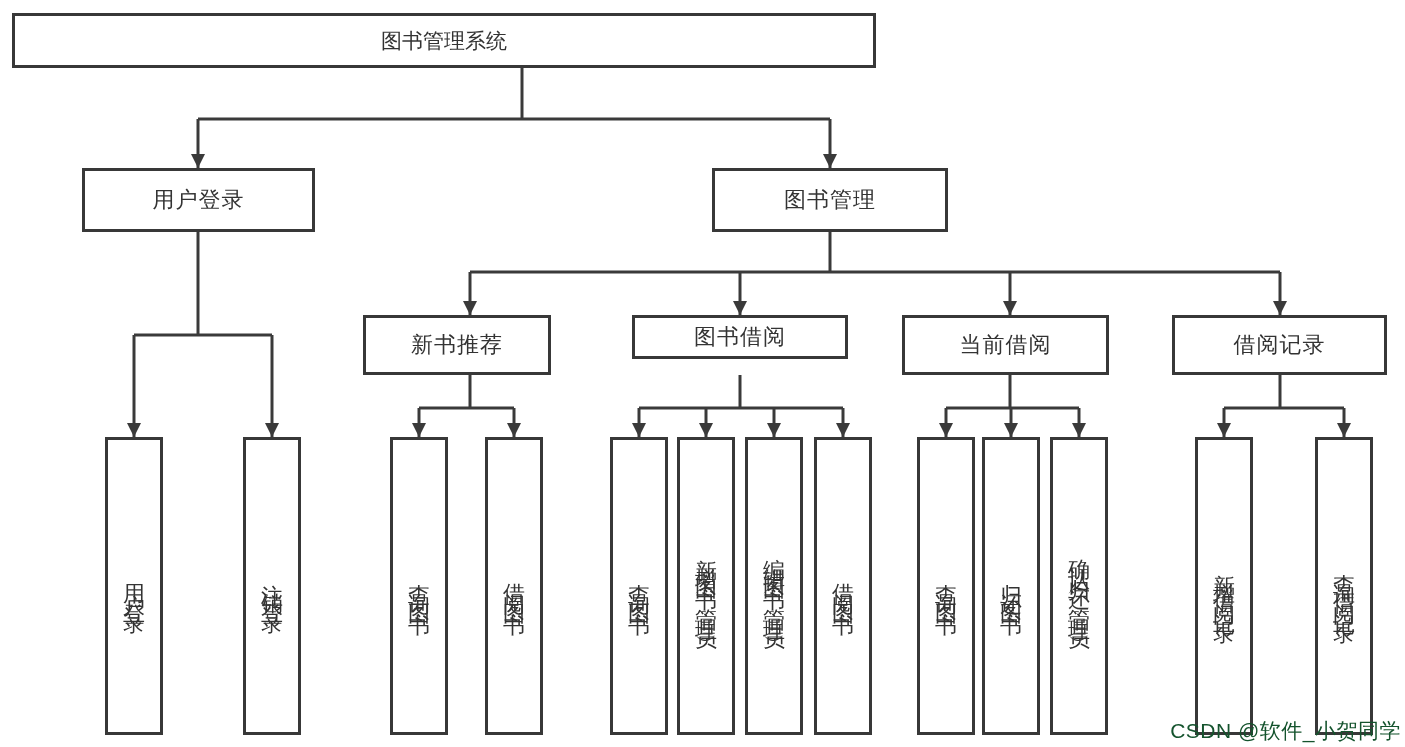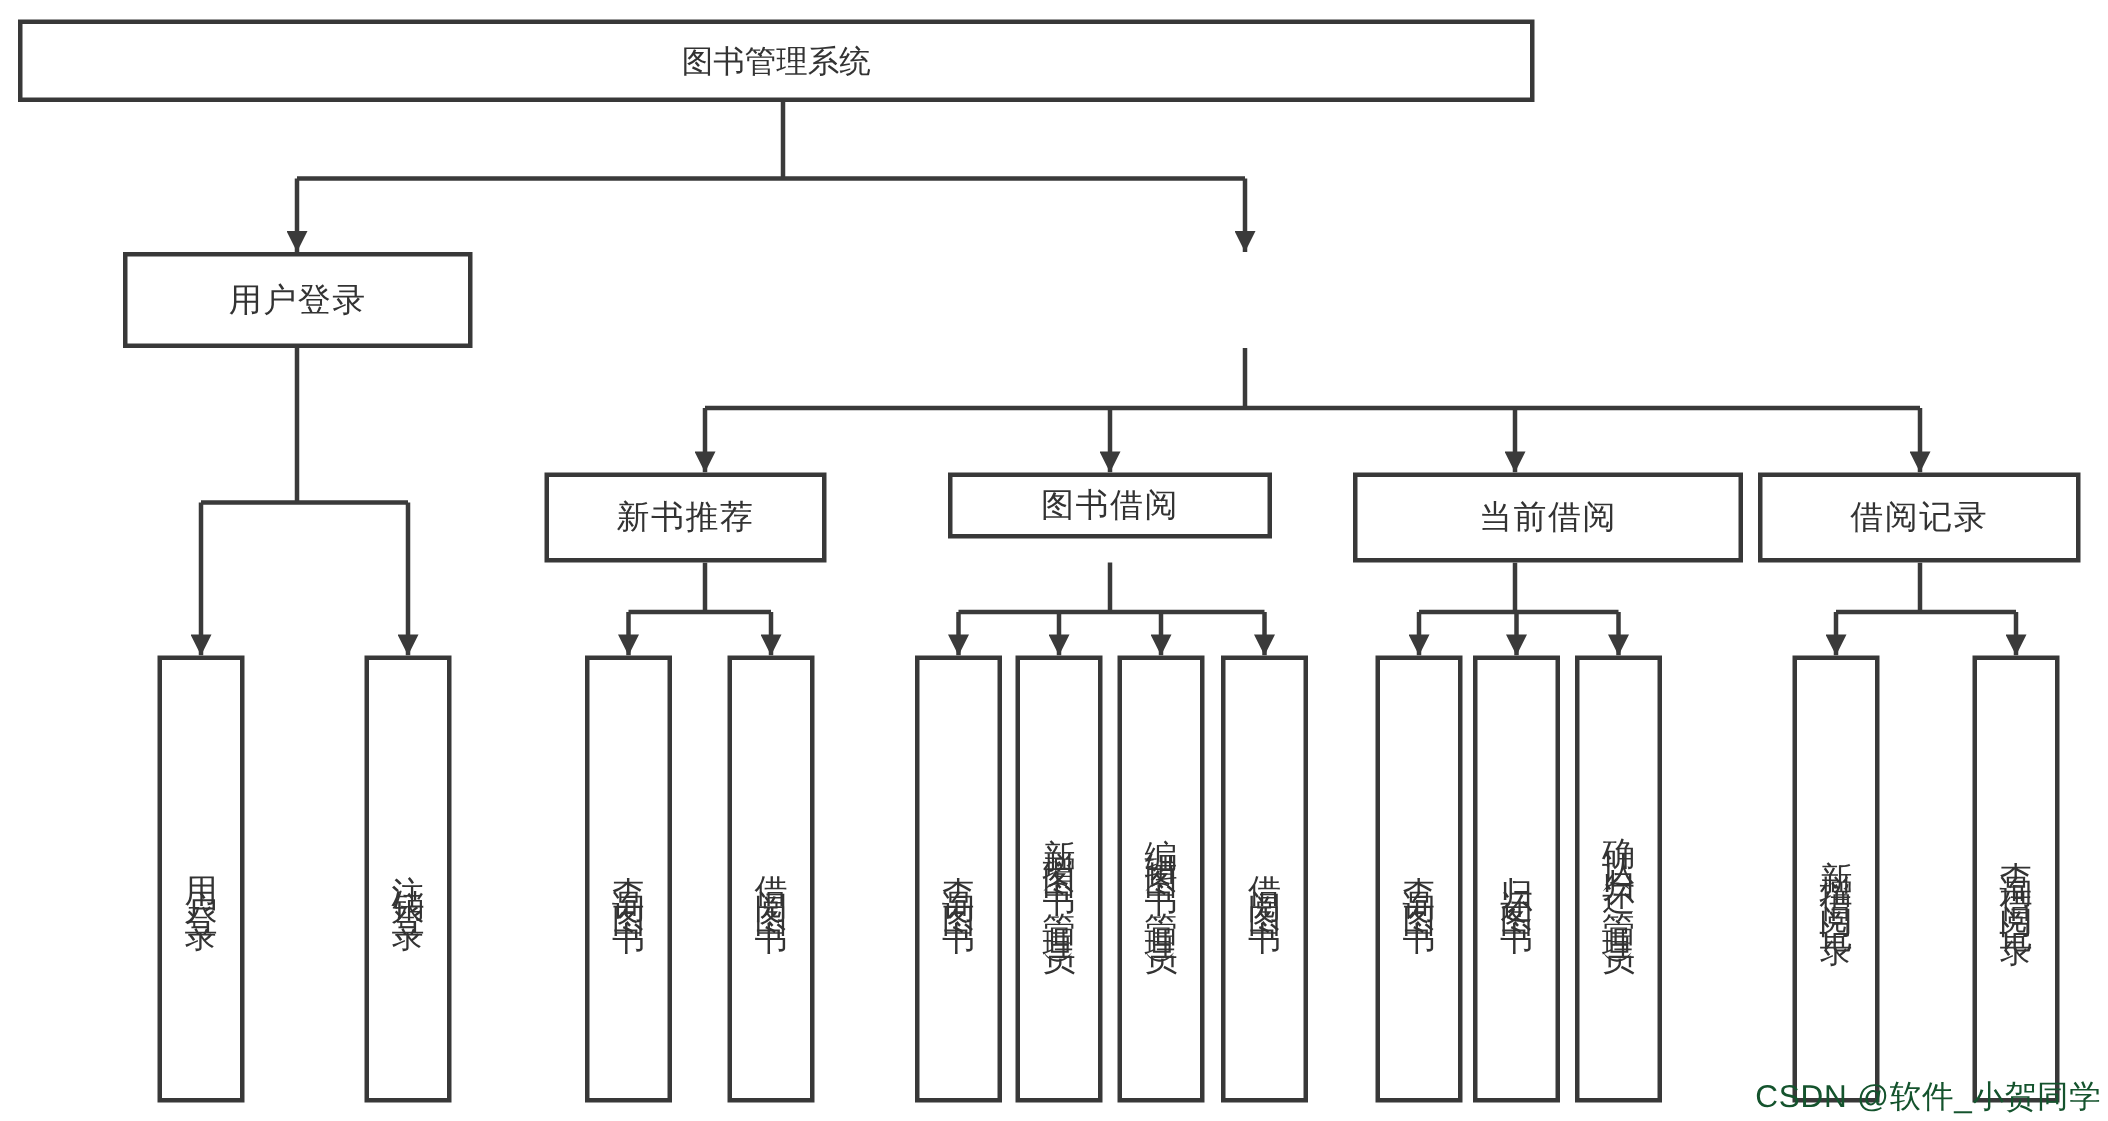--- a/index.html
+++ b/index.html
@@ -88,35 +88,38 @@
       <path d="M1011,408 V437" marker-end="url(#arw)"></path>
       <path d="M1079,408 V437" marker-end="url(#arw)"></path>
 
       <path d="M1280,375 V408"></path>
       <path d="M1224,408 H1344"></path>
       <path d="M1224,408 V437" marker-end="url(#arw)"></path>
       <path d="M1344,408 V437" marker-end="url(#arw)"></path>
     </g>
   </svg>
 
-  <div class="node root" style="left:12px;top:13px;width:1011px;height:55px;">
+  <div class="node root" style="left:12px;top:13px;width:864px;height:55px;">
     <span>图书管理系统</span>
   </div>
 
   <div class="node h" style="left:82px;top:168px;width:233px;height:64px;">
     <span>用户登录</span>
+  </div>
+  <div class="node h" style="left:712px;top:168px;width:236px;height:64px;">
+    <span>图书管理</span>
   </div>
 
   <div class="node h" style="left:363px;top:315px;width:188px;height:60px;">
     <span>新书推荐</span>
   </div>
   <div class="node h" style="left:632px;top:315px;width:216px;height:44px;">
     <span>图书借阅</span>
   </div>
-  <div class="node h" style="left:902px;top:315px;width:260px;height:60px;">
+  <div class="node h" style="left:902px;top:315px;width:207px;height:60px;">
     <span>当前借阅</span>
   </div>
   <div class="node h" style="left:1172px;top:315px;width:215px;height:60px;">
     <span>借阅记录</span>
   </div>
 
   <div class="node leaf" style="left:105px;">
     <span class="vtext">用户登录</span>
   </div>
   <div class="node leaf" style="left:243px;">

